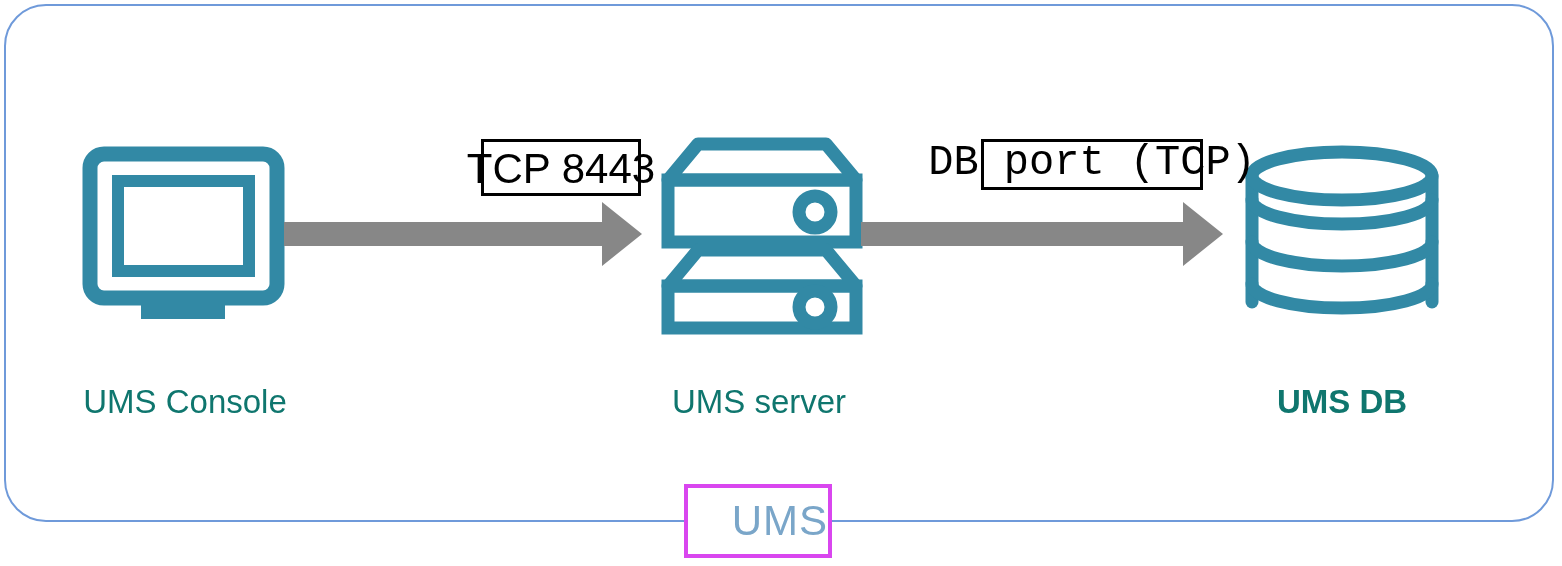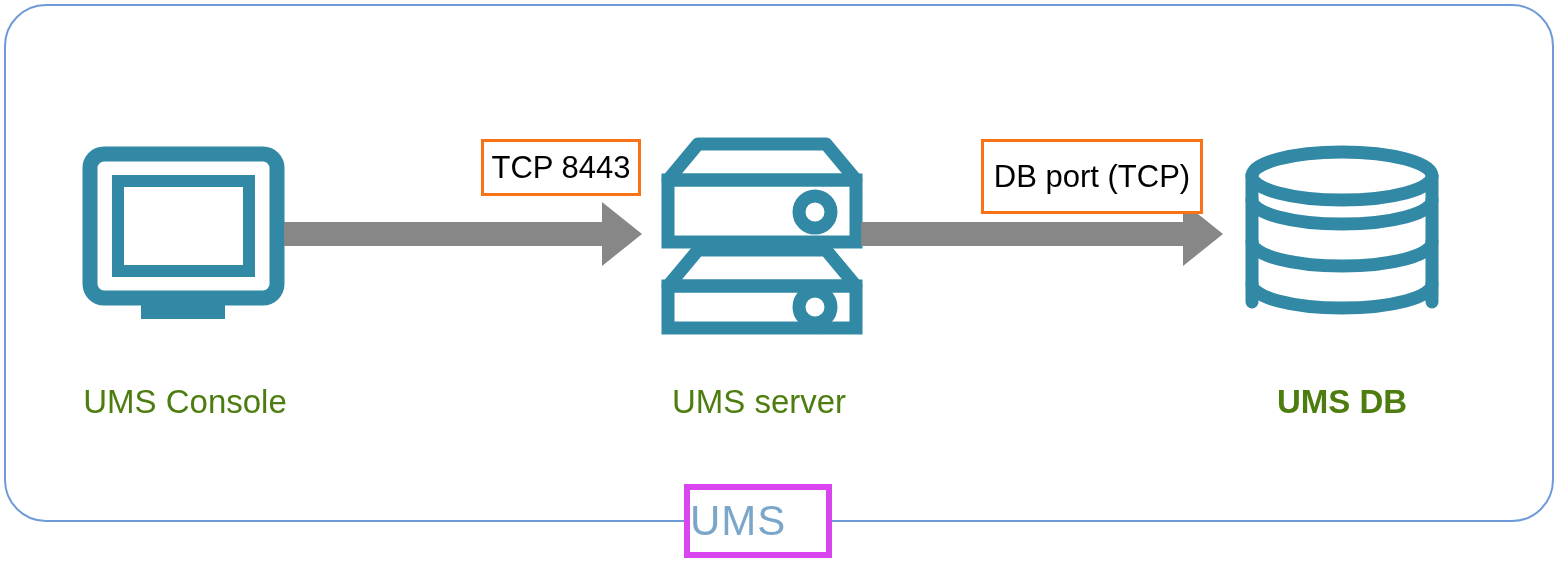--- a/index.html
+++ b/index.html
@@ -33,61 +33,61 @@
   }
 
   
   .node {
     position: absolute;
   }
   .node-label {
     position: absolute;
     text-align: center;
     font-size: 33px;
-    color: #4d7c0f;
+    color: #0f766e;
     font-family: "Liberation Sans", sans-serif;
     white-space: nowrap;
     line-height: 1;
   }
 
   
   .port-box {
     position: absolute;
     box-sizing: border-box;
-    border: 3px solid #f97316;
+    border: 3px solid #000000;
     background: #ffffff;
     display: flex;
-    align-items: center;
+    align-items: flex-end;
     justify-content: center;
-    font-size: 31px;
+    font-size: 42px;
     color: #000000;
     font-family: "Liberation Sans", sans-serif;
     white-space: nowrap;
     z-index: 5;
   }
 
   
   .arrow {
     position: absolute;
     z-index: 2;
   }
 
   
   .ums-badge {
     position: absolute;
     left: 684px;
     top: 484px;
     width: 148px;
     height: 74px;
     box-sizing: border-box;
-    border: 6px solid #d946ef;
+    border: 4px solid #d946ef;
     background: #ffffff;
     display: flex;
     align-items: center;
-    justify-content: flex-start;
+    justify-content: flex-end;
     z-index: 10;
   }
   .ums-badge-text {
     font-size: 42px;
     color: #7aa6c9;
     font-family: "Liberation Sans", sans-serif;
     letter-spacing: 1px;
     line-height: 1;
   }
 
@@ -139,21 +139,21 @@
     </svg>
   </div>
   <div class="node-label" style="left:574px; top:385px; width:370px;">UMS server</div>
 
   <div class="arrow" style="left:861px; top:198px; width:364px; height:72px;">
     <svg width="364" height="72" viewBox="0 0 364 72">
       <polygon points="0,24 322,24 322,4 362,36 322,68 322,48 0,48" fill="#878787"></polygon>
     </svg>
   </div>
 
-  <div class="port-box" style="left:981px; top:139px; width:222px; height:75px;">
+  <div class="port-box" style="left:981px; top:139px; width:222px; height:51px;font-family:Liberation Mono, monospace;">
     <span>DB port (TCP)</span>
   </div>
 
   <div class="node" style="left:1244px; top:146px; width:196px; height:190px;">
     <svg width="196" height="190" viewBox="0 0 196 190">
 
       <path d="M 8,30 L 8,156" fill="none" stroke="#3289a5" stroke-width="13" stroke-linecap="round"></path>
       <path d="M 188,30 L 188,156" fill="none" stroke="#3289a5" stroke-width="13" stroke-linecap="round"></path>
 
       <ellipse cx="98" cy="30" rx="90" ry="24" fill="none" stroke="#3289a5" stroke-width="13"></ellipse>

